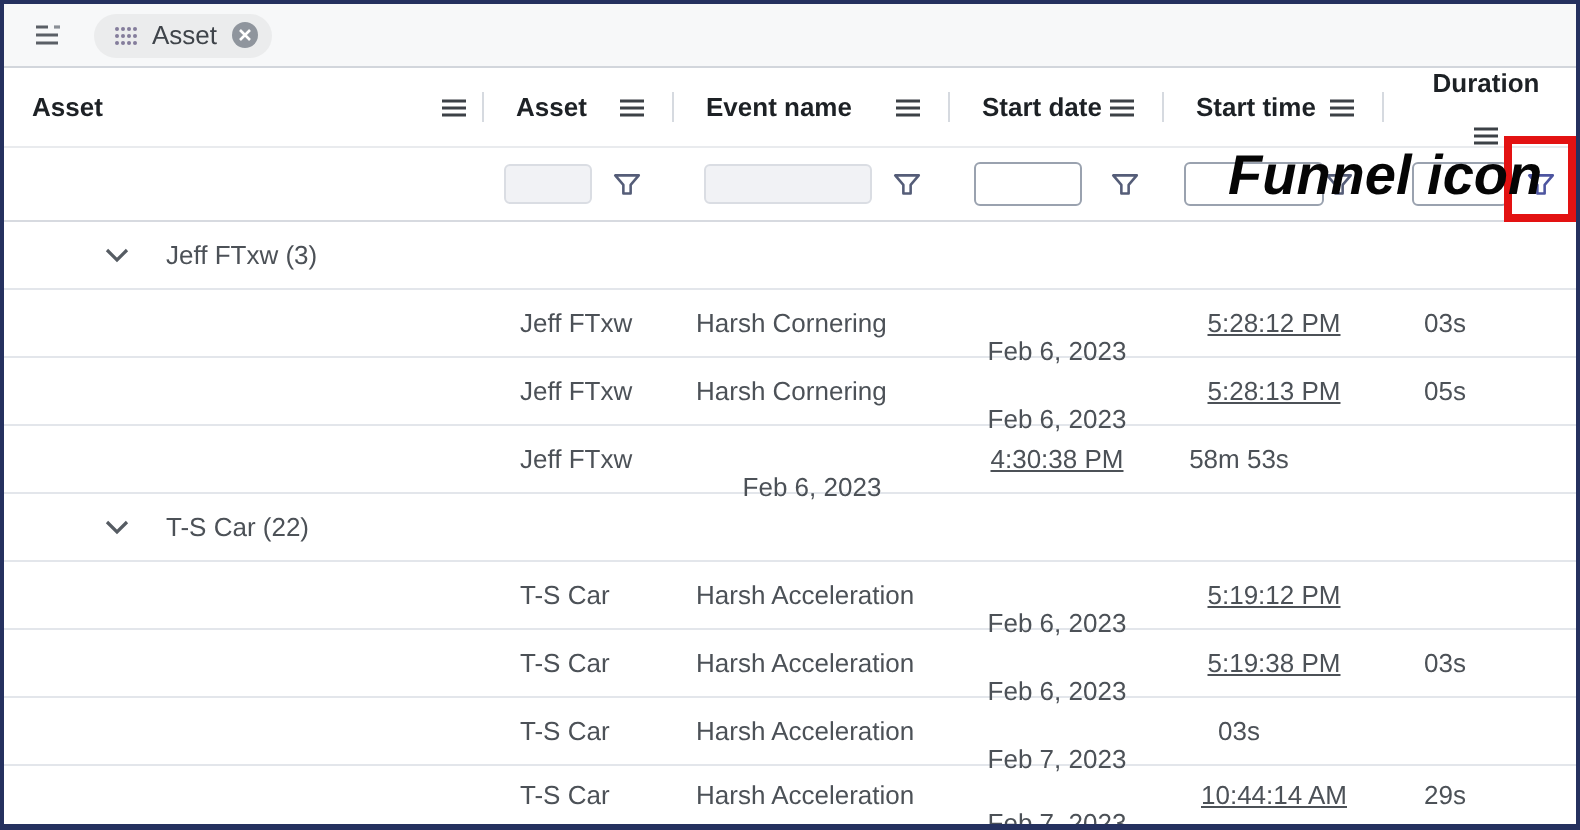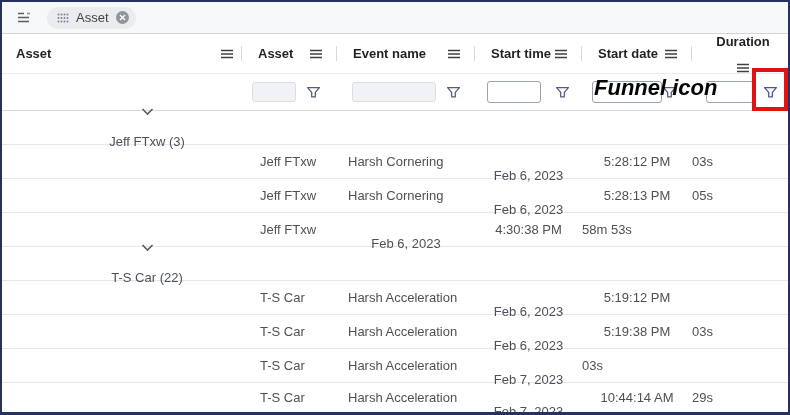--- a/index.html
+++ b/index.html
@@ -51,28 +51,28 @@
   .funnel { display:inline-flex; width:15px; height:15px; }
   .f-asset { margin-right:16px; } .f-event { margin-right:14px; }
   .f-date  { margin-right:12px; } .f-time  { margin-right:15px; }
   .f-dur   { margin-right:10px; }
   .row { height:34px; border-bottom:1px solid #e3e6eb; }
   .row.lastrow { height:29px; border-bottom:none; }
   .c { padding:0; white-space:nowrap; overflow:hidden; }
   .c-asset { padding-left:18px; }
   .c-event { padding-left:11px; }
   .c-date  { text-align:center;margin-top:27px; }
-  .c-time  { text-align:center; }
-  .c-dur   { text-align:left; padding-right:35px; }
-  .grp { display:flex; align-items:center; gap:18px; padding-left:50px;flex-direction:column; }
+  .c-time  { text-align:center;text-decoration:underline; }
+  .c-dur   { text-align:center; padding-right:35px; }
+  .grp { display:flex; align-items:center; gap:18px; padding-left:50px; }
   .chev { display:inline-flex; width:13px; height:9px; }
   
   .ann-text {
-    position:absolute; left:592px; top:70px; z-index:6;
-    font-size:22px; line-height:32px; font-weight:bold; font-style:italic; color:#050505;
+    position:absolute; left:612px; top:70px; z-index:6;
+    font-size:28px; line-height:32px; font-weight:bold; font-style:italic; color:#050505;
   }
   .ann-box {
     position:absolute; left:750px; top:66px; width:36px; height:43px;
     border:4px solid #e31212; z-index:5; pointer-events:none;
   }
   svg { display:block; }
 </style>
 </head>
 <body>
 
@@ -132,29 +132,29 @@
     </div>
     <div class="hcell">
       <span>Event name</span>
       <span>
           <svg width="14" height="10" viewBox="0 0 14 10">
             <path d="M1 1.5h12M1 5h12M1 8.5h12" stroke="#3c4146" stroke-width="1.4"></path>
           </svg>
         </span>
     </div>
     <div class="hcell">
+      <span>Start date</span>
+      <span>
+          <svg width="14" height="10" viewBox="0 0 14 10">
+            <path d="M1 1.5h12M1 5h12M1 8.5h12" stroke="#3c4146" stroke-width="1.4"></path>
+          </svg>
+        </span>
+    </div>
+    <div class="hcell">
       <span>Start time</span>
-      <span>
-          <svg width="14" height="10" viewBox="0 0 14 10">
-            <path d="M1 1.5h12M1 5h12M1 8.5h12" stroke="#3c4146" stroke-width="1.4"></path>
-          </svg>
-        </span>
-    </div>
-    <div class="hcell">
-      <span>Start date</span>
       <span>
           <svg width="14" height="10" viewBox="0 0 14 10">
             <path d="M1 1.5h12M1 5h12M1 8.5h12" stroke="#3c4146" stroke-width="1.4"></path>
           </svg>
         </span>
     </div>
     <div class="hcell last">
       <span>Duration</span>
       <span>
           <svg width="14" height="10" viewBox="0 0 14 10">

